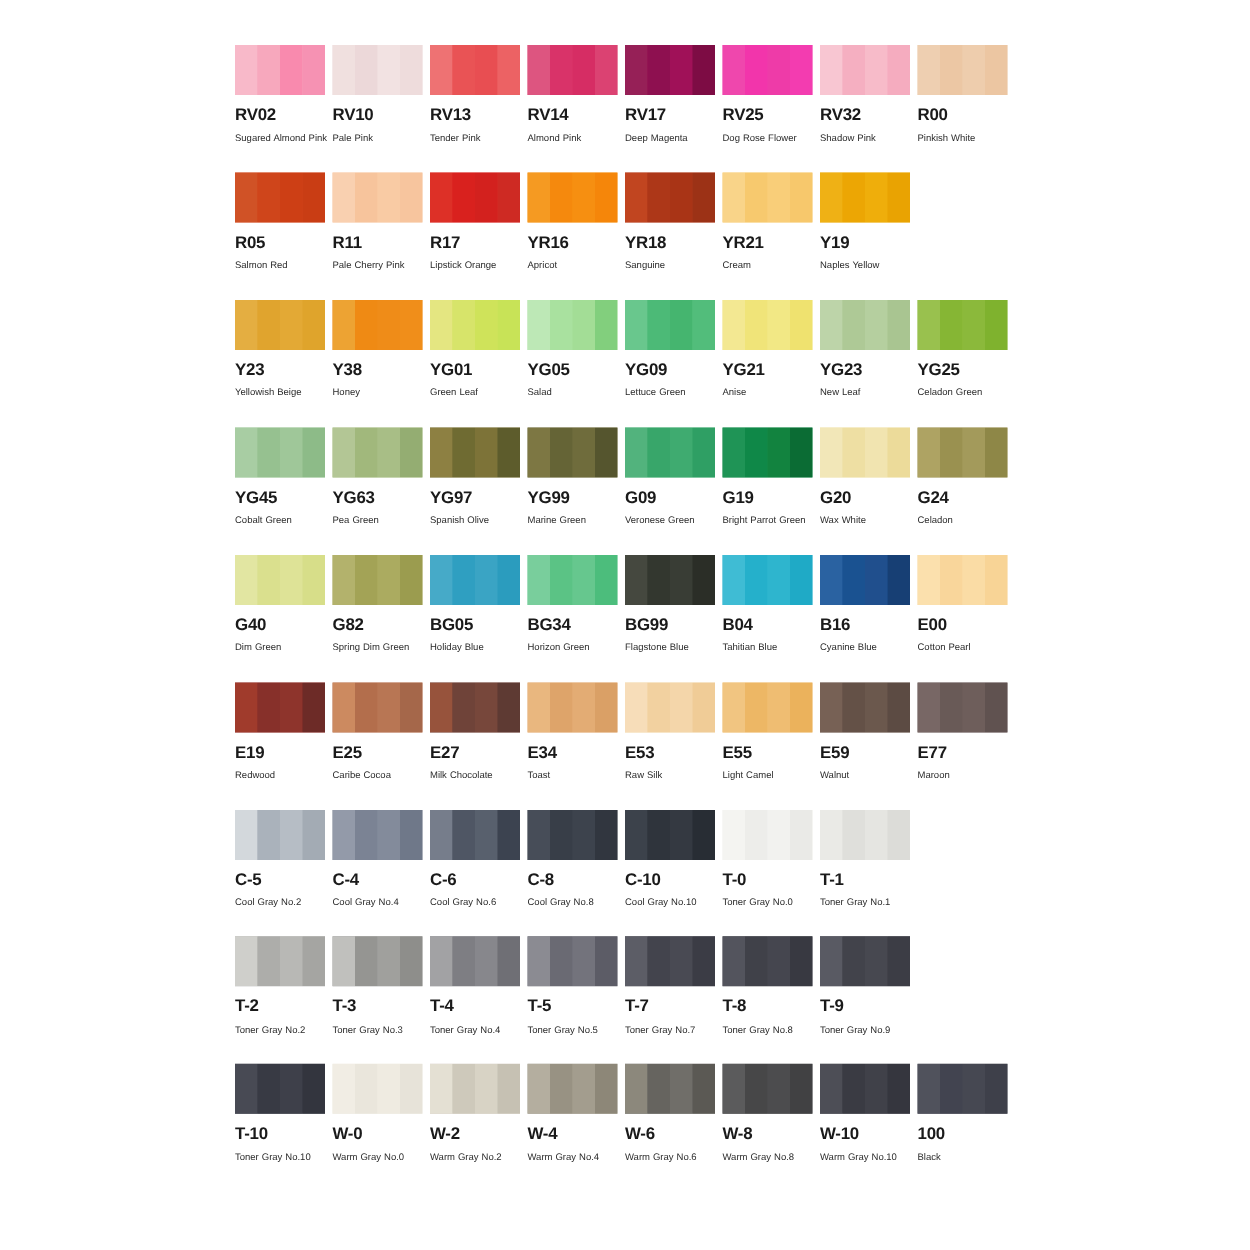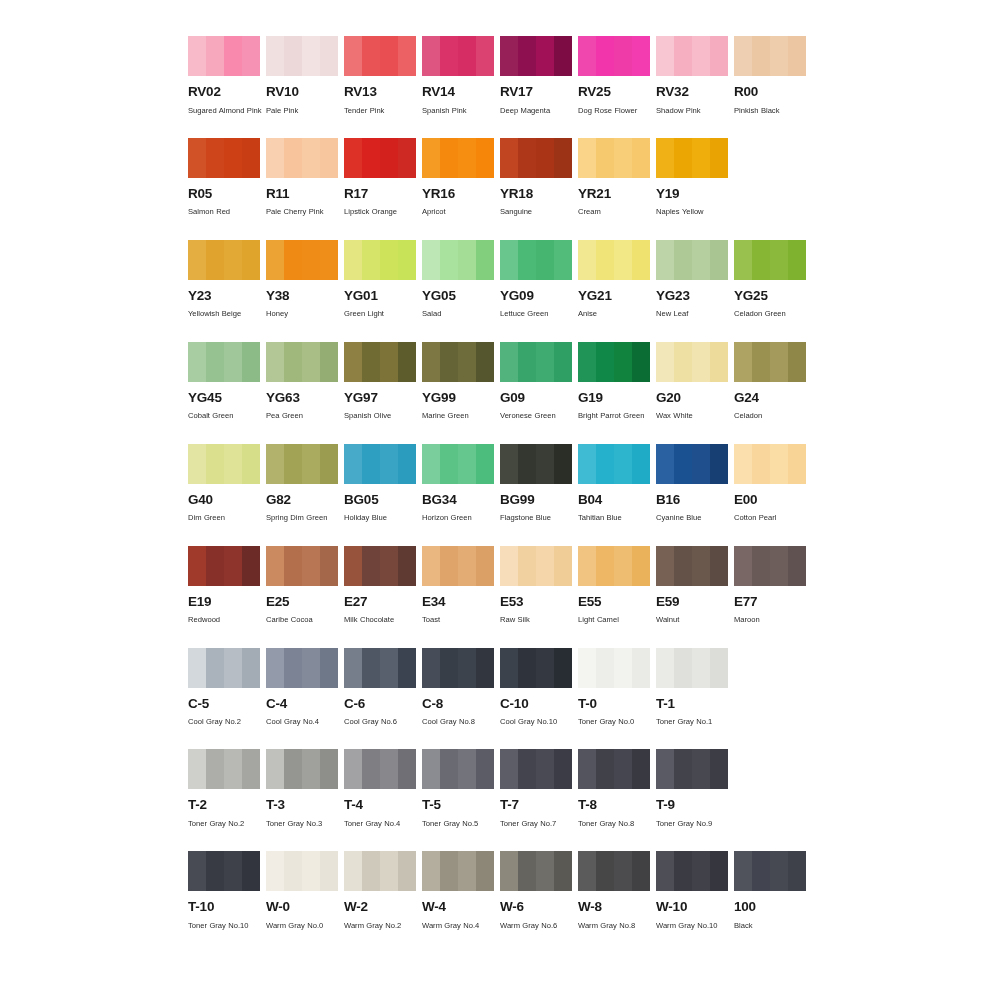--- a/index.html
+++ b/index.html
@@ -105,21 +105,21 @@
           <div class="cname">Tender Pink</div>
         </div>
         <div class="cell">
           <div class="swatch" style="background: rgb(218, 59, 107);">
             <div class="band" style="background: rgb(221, 85, 128); left: 0%; width: 25%;"></div>
             <div class="band" style="background: rgb(217, 51, 105); left: 25%; width: 25%;"></div>
             <div class="band" style="background: rgb(214, 45, 100); left: 50%; width: 25%;"></div>
             <div class="band" style="background: rgb(219, 66, 114); left: 75%; width: 25%;"></div>
           </div>
           <div class="code">RV14</div>
-          <div class="cname">Spanish Pink</div>
+          <div class="cname">Almond Pink</div>
         </div>
         <div class="cell">
           <div class="swatch" style="background: rgb(157, 19, 85);">
             <div class="band" style="background: rgb(150, 32, 87); left: 0%; width: 25%;"></div>
             <div class="band" style="background: rgb(142, 16, 80); left: 25%; width: 25%;"></div>
             <div class="band" style="background: rgb(160, 17, 88); left: 50%; width: 25%;"></div>
             <div class="band" style="background: rgb(125, 12, 68); left: 75%; width: 25%;"></div>
           </div>
           <div class="code">RV17</div>
           <div class="cname">Deep Magenta</div>
@@ -145,21 +145,21 @@
           <div class="cname">Shadow Pink</div>
         </div>
         <div class="cell">
           <div class="swatch" style="background: rgb(237, 203, 170);">
             <div class="band" style="background: rgb(238, 207, 177); left: 0%; width: 25%;"></div>
             <div class="band" style="background: rgb(236, 199, 164); left: 25%; width: 25%;"></div>
             <div class="band" style="background: rgb(238, 205, 173); left: 50%; width: 25%;"></div>
             <div class="band" style="background: rgb(236, 198, 162); left: 75%; width: 25%;"></div>
           </div>
           <div class="code">R00</div>
-          <div class="cname">Pinkish Black</div>
+          <div class="cname">Pinkish White</div>
         </div>
       </div>
       <div class="row">
         <div class="cell">
           <div class="swatch" style="background: rgb(210, 71, 28);">
             <div class="band" style="background: rgb(208, 82, 38); left: 0%; width: 25%;"></div>
             <div class="band" style="background: rgb(207, 69, 27); left: 25%; width: 25%;"></div>
             <div class="band" style="background: rgb(205, 63, 21); left: 50%; width: 25%;"></div>
             <div class="band" style="background: rgb(201, 61, 20); left: 75%; width: 25%;"></div>
           </div>
@@ -249,21 +249,21 @@
           <div class="cname">Honey</div>
         </div>
         <div class="cell">
           <div class="swatch" style="background: rgb(213, 227, 99);">
             <div class="band" style="background: rgb(228, 230, 129); left: 0%; width: 25%;"></div>
             <div class="band" style="background: rgb(215, 228, 106); left: 25%; width: 25%;"></div>
             <div class="band" style="background: rgb(207, 227, 90); left: 50%; width: 25%;"></div>
             <div class="band" style="background: rgb(200, 227, 87); left: 75%; width: 25%;"></div>
           </div>
           <div class="code">YG01</div>
-          <div class="cname">Green Light</div>
+          <div class="cname">Green Leaf</div>
         </div>
         <div class="cell">
           <div class="swatch" style="background: rgb(168, 224, 156);">
             <div class="band" style="background: rgb(189, 232, 182); left: 0%; width: 25%;"></div>
             <div class="band" style="background: rgb(169, 225, 159); left: 25%; width: 25%;"></div>
             <div class="band" style="background: rgb(163, 221, 150); left: 50%; width: 25%;"></div>
             <div class="band" style="background: rgb(130, 207, 125); left: 75%; width: 25%;"></div>
           </div>
           <div class="code">YG05</div>
           <div class="cname">Salad</div>

